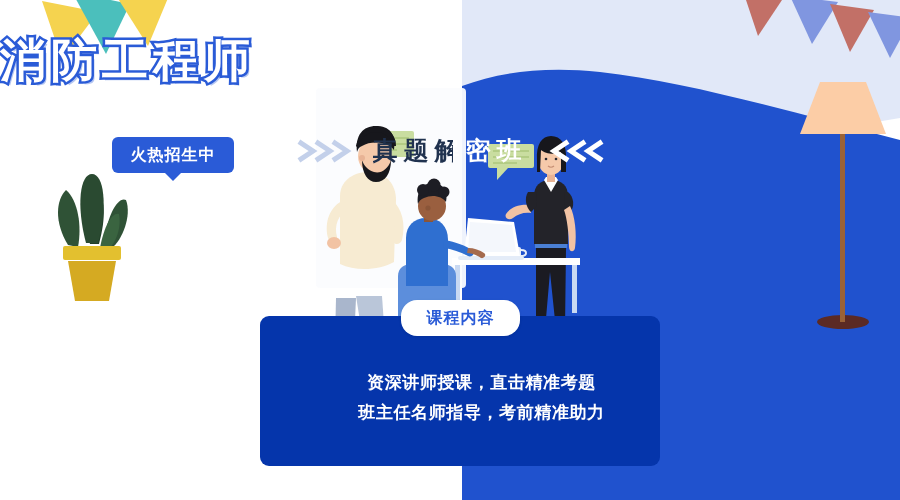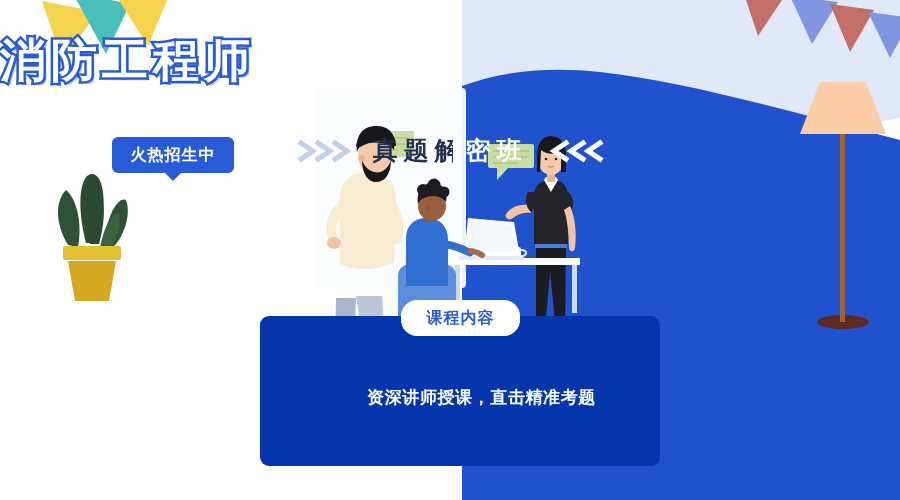--- a/index.html
+++ b/index.html
@@ -355,15 +355,16 @@
   <div id="hot-badge">
     <span>火热招生中</span>
   </div>
 
   <div id="course-label">
     <span>课程内容</span>
   </div>
 
   <div id="content-box">
     <div class="content-line">资深讲师授课，直击精准考题</div>
+    <div class="content-line">班主任名师指导，考前精准助力</div>
   </div>
 
 </div>
 
 </body></html>

